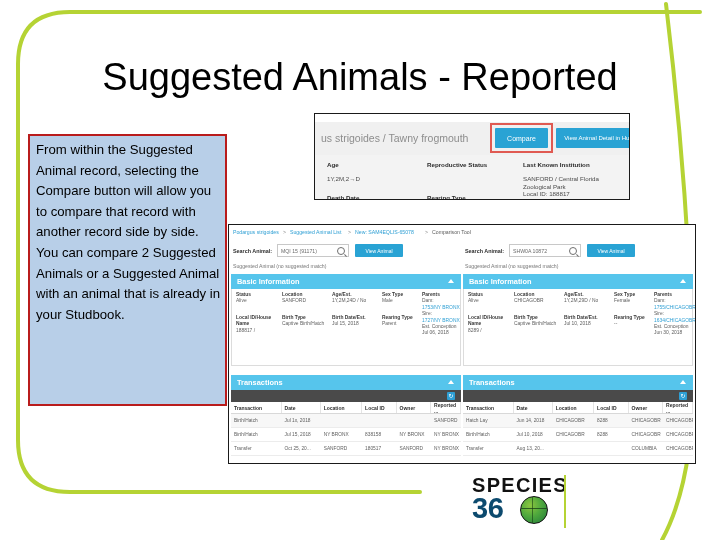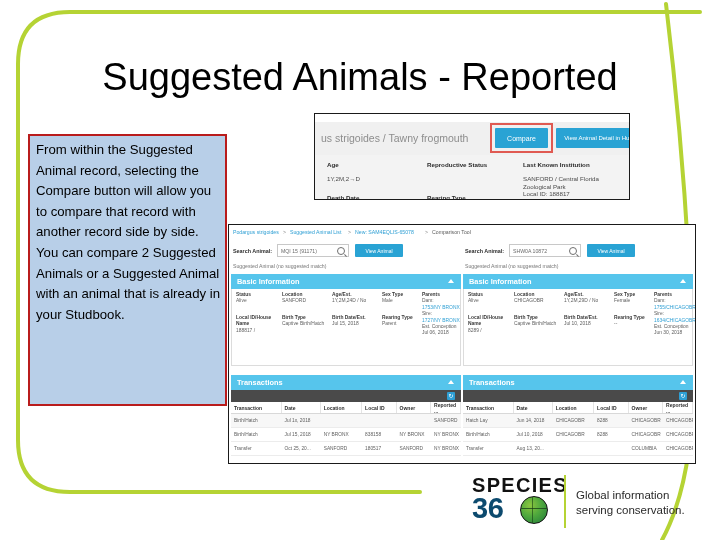--- a/index.html
+++ b/index.html
@@ -380,17 +380,15 @@
         <div class="c5">CHICAGOBR</div>
       </div>
     </div>
   </div>
 
   <div class="logo">
     <div class="lg-species">SPECIES</div>
     <div class="lg-360">36</div>
     <div class="globe"></div>
     <div class="lg-div"></div>
-    <div class="lg-tag" style="white-space:pre-line;">Global information
-serving conservation.</div>
   </div>
 
 </div>
 
 </body></html>

